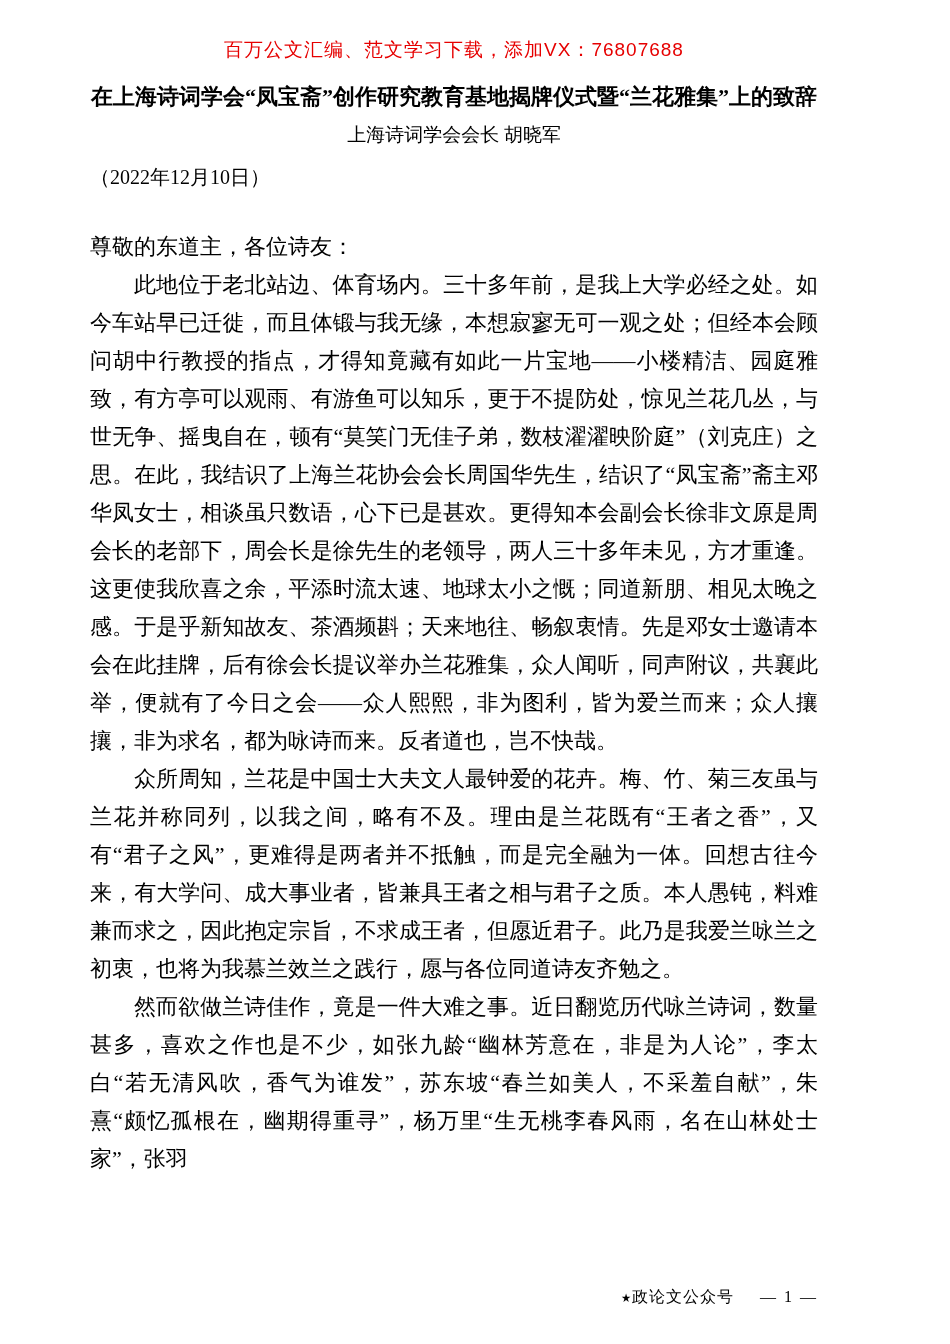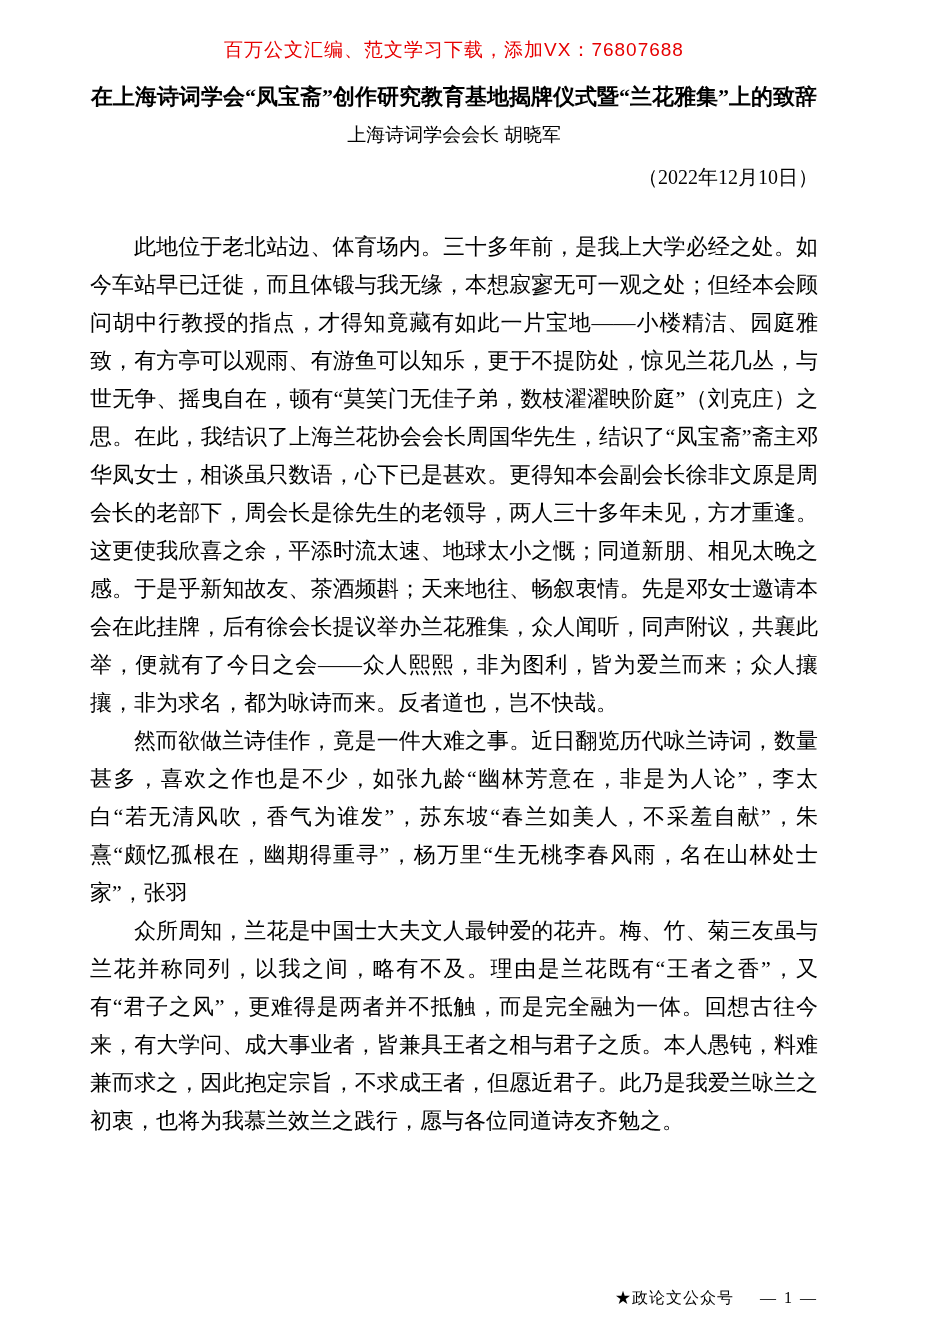--- a/index.html
+++ b/index.html
@@ -34,21 +34,21 @@
   }
   .author {
     font-size: 19px;
     line-height: 38px;
     text-align: center;
   }
   .date {
     font-size: 20px;
     line-height: 38px;
     margin-top: 4px;
-    text-align: right;
+    text-align: left;
   }
   .body {
     margin-top: 32px;
     font-size: 22px;
     line-height: 38px;
     text-align: justify;
     word-break: break-all;
   }
   .body p { text-indent: 2em; }
   .body p.no-indent { text-indent: 0; }
@@ -56,40 +56,41 @@
     position: absolute;
     right: 90px;
     bottom: 36px;
     font-size: 16px;
     line-height: 20px;
     display: flex;
     align-items: baseline;
     gap: 26px;
     color: #000000;
   }
-  .footer .brand { letter-spacing: 1px; }
+  .footer .brand { letter-spacing: 1px; font-family: Liberation Mono, monospace; }
   .footer .pagenum { letter-spacing: 2px; }
 </style>
 </head>
 <body>
 
 <div class="page">
 
   <div class="notice">百万公文汇编、范文学习下载，添加VX：76807688</div>
 
   <h1 class="title">在上海诗词学会“凤宝斋”创作研究教育基地揭牌仪式暨“兰花雅集”上的致辞</h1>
 
   <div class="author">上海诗词学会会长 胡晓军</div>
 
   <div class="date">（2022年12月10日）</div>
 
   <div class="body">
+    <p class="no-indent">尊敬的东道主，各位诗友：</p>
     <p>此地位于老北站边、体育场内。三十多年前，是我上大学必经之处。如今车站早已迁徙，而且体锻与我无缘，本想寂寥无可一观之处；但经本会顾问胡中行教授的指点，才得知竟藏有如此一片宝地——小楼精洁、园庭雅致，有方亭可以观雨、有游鱼可以知乐，更于不提防处，惊见兰花几丛，与世无争、摇曳自在，顿有“莫笑门无佳子弟，数枝濯濯映阶庭”（刘克庄）之思。在此，我结识了上海兰花协会会长周国华先生，结识了“凤宝斋”斋主邓华凤女士，相谈虽只数语，心下已是甚欢。更得知本会副会长徐非文原是周会长的老部下，周会长是徐先生的老领导，两人三十多年未见，方才重逢。这更使我欣喜之余，平添时流太速、地球太小之慨；同道新朋、相见太晚之感。于是乎新知故友、茶酒频斟；天来地往、畅叙衷情。先是邓女士邀请本会在此挂牌，后有徐会长提议举办兰花雅集，众人闻听，同声附议，共襄此举，便就有了今日之会——众人熙熙，非为图利，皆为爱兰而来；众人攘攘，非为求名，都为咏诗而来。反者道也，岂不快哉。</p>
+    <p>众所周知，兰花是中国士大夫文人最钟爱的花卉。梅、竹、菊三友虽与兰花并称同列，以我之间，略有不及。理由是兰花既有“王者之香”，又有“君子之风”，更难得是两者并不抵触，而是完全融为一体。回想古往今来，有大学问、成大事业者，皆兼具王者之相与君子之质。本人愚钝，料难兼而求之，因此抱定宗旨，不求成王者，但愿近君子。此乃是我爱兰咏兰之初衷，也将为我慕兰效兰之践行，愿与各位同道诗友齐勉之。</p>
     <p>然而欲做兰诗佳作，竟是一件大难之事。近日翻览历代咏兰诗词，数量甚多，喜欢之作也是不少，如张九龄“幽林芳意在，非是为人论”，李太白“若无清风吹，香气为谁发”，苏东坡“春兰如美人，不采羞自献”，朱熹“颇忆孤根在，幽期得重寻”，杨万里“生无桃李春风雨，名在山林处士家”，张羽</p>
-    <p>众所周知，兰花是中国士大夫文人最钟爱的花卉。梅、竹、菊三友虽与兰花并称同列，以我之间，略有不及。理由是兰花既有“王者之香”，又有“君子之风”，更难得是两者并不抵触，而是完全融为一体。回想古往今来，有大学问、成大事业者，皆兼具王者之相与君子之质。本人愚钝，料难兼而求之，因此抱定宗旨，不求成王者，但愿近君子。此乃是我爱兰咏兰之初衷，也将为我慕兰效兰之践行，愿与各位同道诗友齐勉之。</p>
   </div>
 
   <div class="footer">
     <span class="brand">★政论文公众号</span>
     <span class="pagenum">— 1 —</span>
   </div>
 
 </div>
 
 </body></html>

